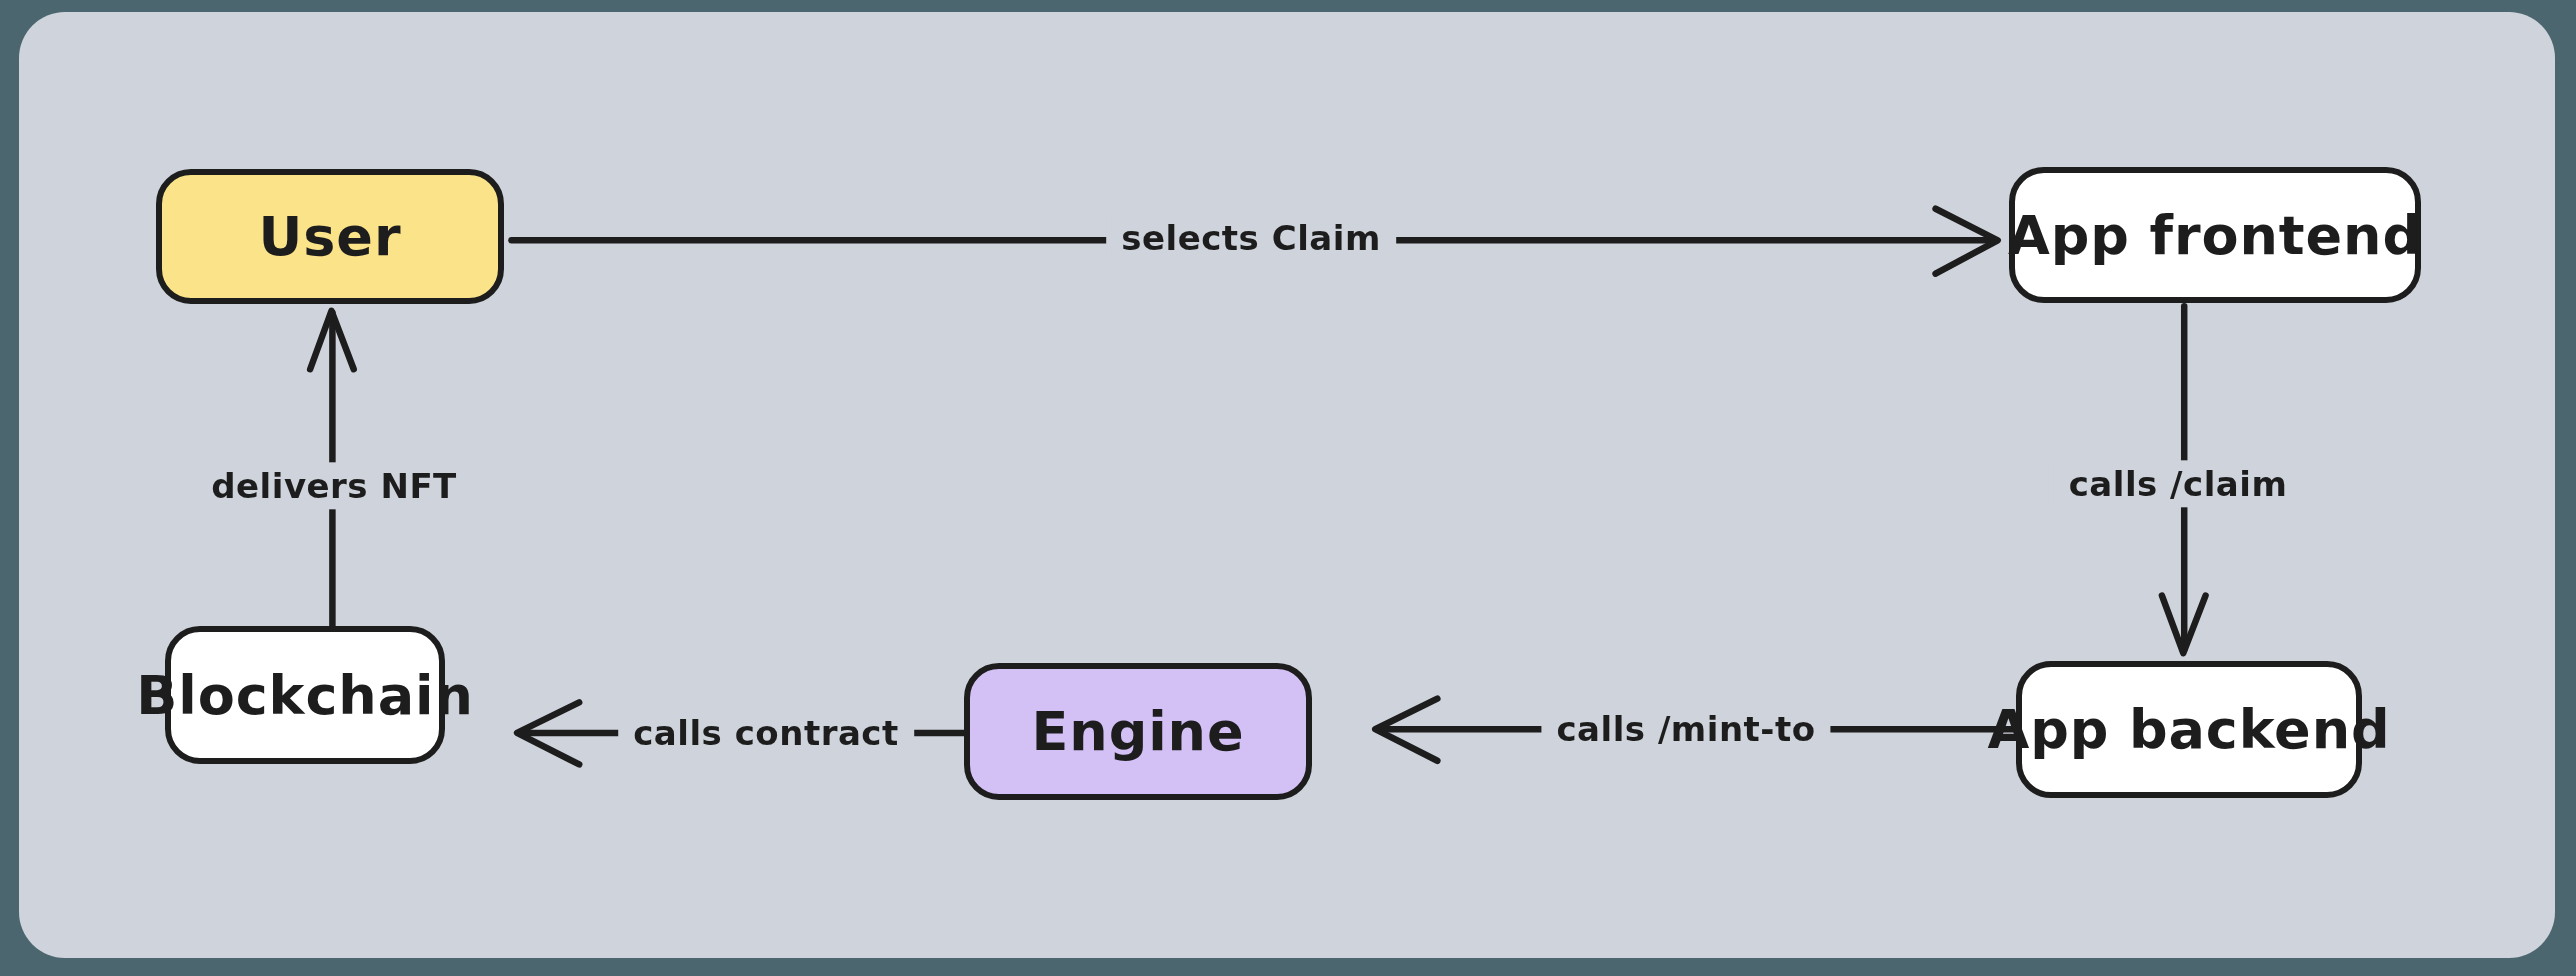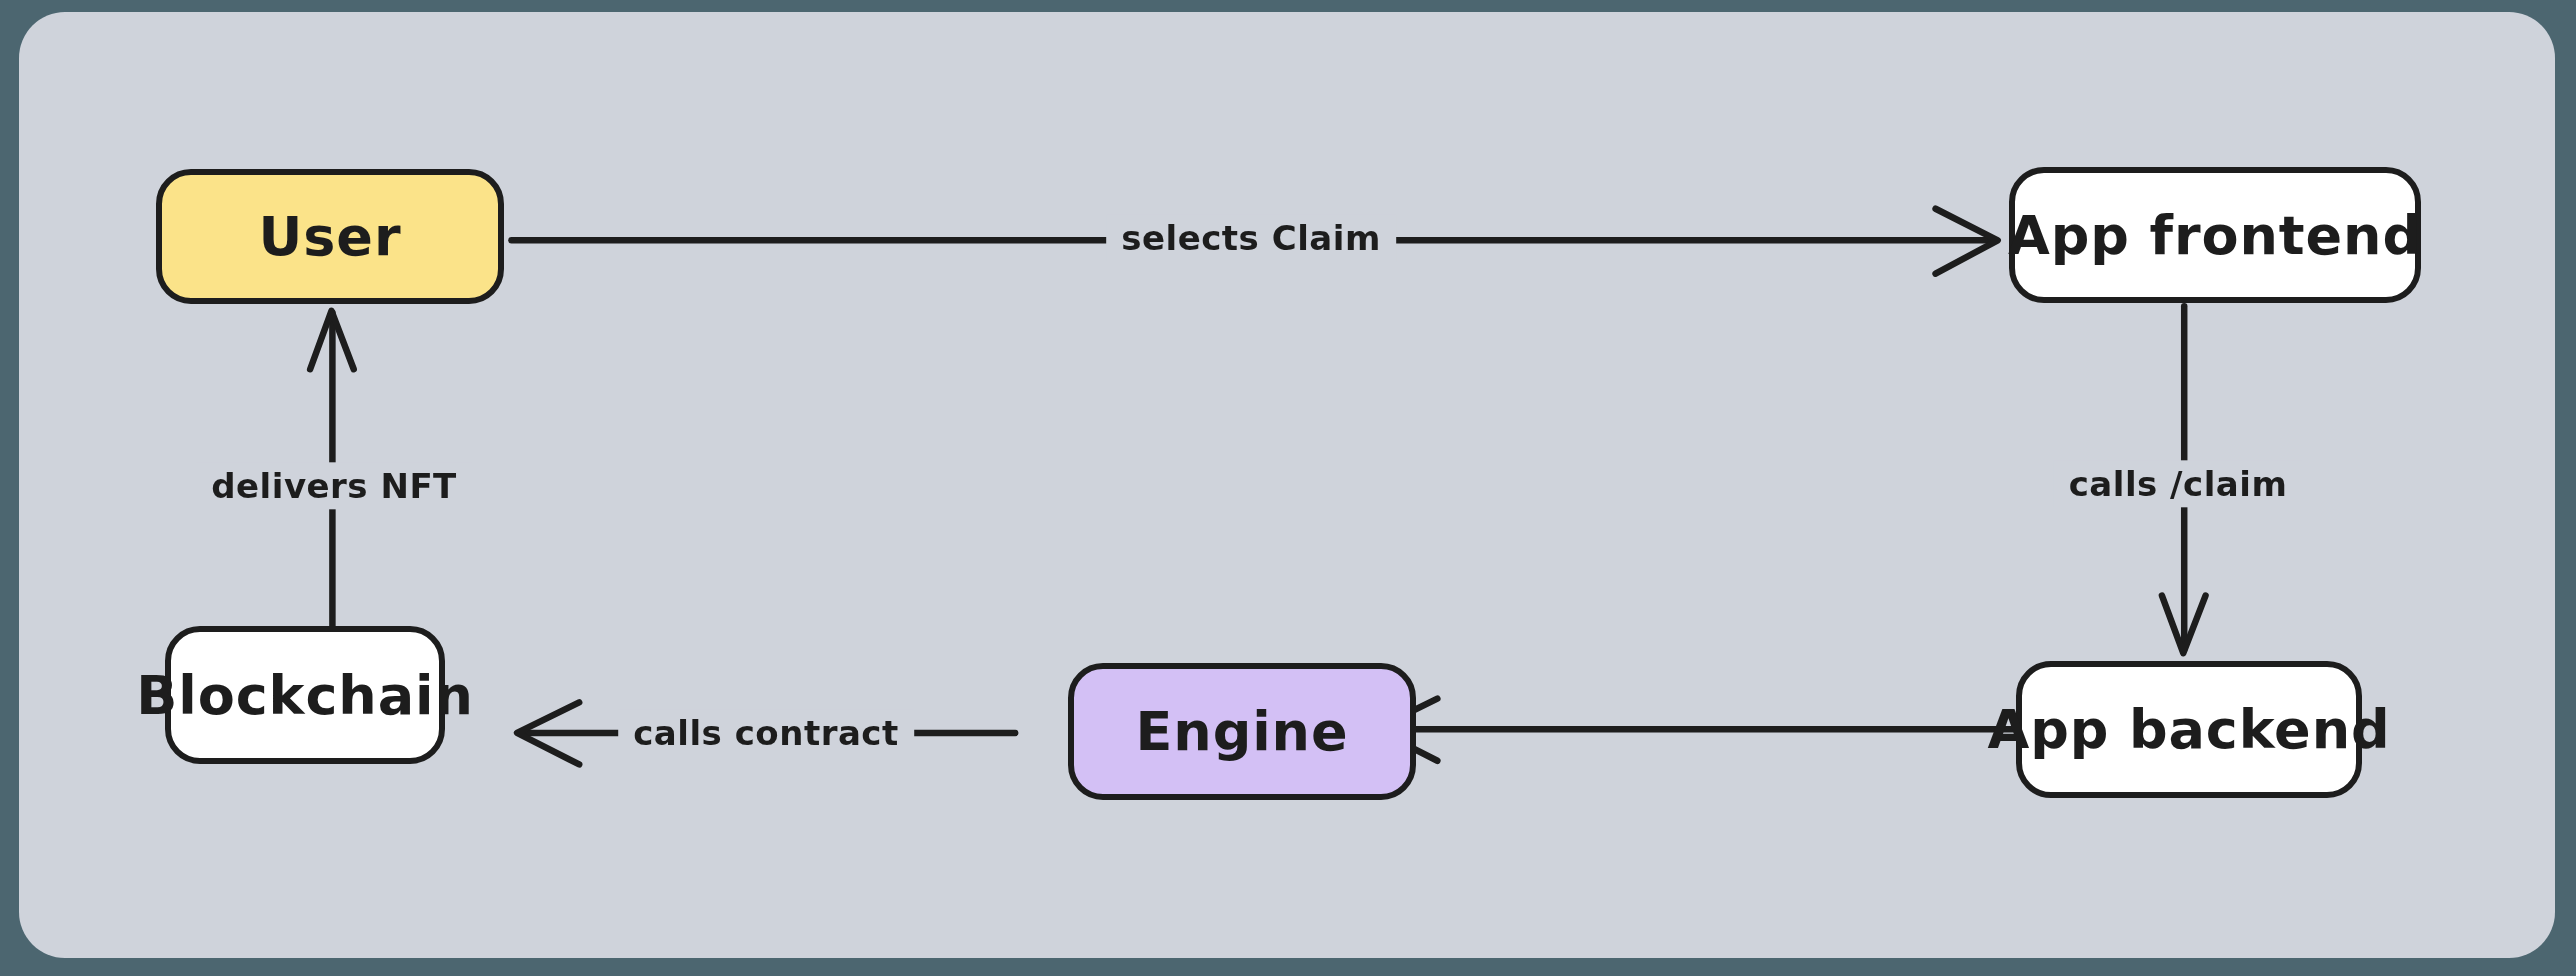--- a/index.html
+++ b/index.html
@@ -29,21 +29,21 @@
     font-size: 54px;
     font-weight: bold;
     color: #1d1d1d;
     letter-spacing: 0.9px;
     box-sizing: border-box;
     white-space: nowrap;
   }
   .node-user       { left: 156px;  top: 169px; width: 348px; height: 135px; background: #fbe389; }
   .node-frontend   { left: 2009px; top: 167px; width: 412px; height: 136px; background: #ffffff; }
   .node-backend    { left: 2016px; top: 661px; width: 346px; height: 137px; background: #ffffff; text-align: center; }
-  .node-engine     { left: 1068px; top: 663px; width: 348px; height: 137px; background: #d3c0f5; }
+  .node-engine     { left: 964px; top: 663px; width: 348px; height: 137px; background: #d3c0f5; }
   .node-blockchain { left: 165px;  top: 626px; width: 280px; height: 138px; background: #ffffff; }
   .edge-label {
     position: absolute;
     transform: translate(-50%, -50%);
     background: #cfd3db;
     padding: 3.7px 15px;
     font-size: 34px;
     font-weight: bold;
     color: #1d1d1d;
     white-space: nowrap;
@@ -96,16 +96,17 @@
   </div>
   <div class="node node-engine">
     <span>Engine</span>
   </div>
   <div class="node node-blockchain">
     <span>Blockchain</span>
   </div>
 
   <div class="edge-label lbl-selects">selects Claim</div>
   <div class="edge-label lbl-claim">calls /claim</div>
+  <div class="edge-label lbl-mintto">calls /mint-to</div>
   <div class="edge-label lbl-contract">calls contract</div>
   <div class="edge-label lbl-delivers">delivers NFT</div>
 </div>
 
 
 </body></html>

